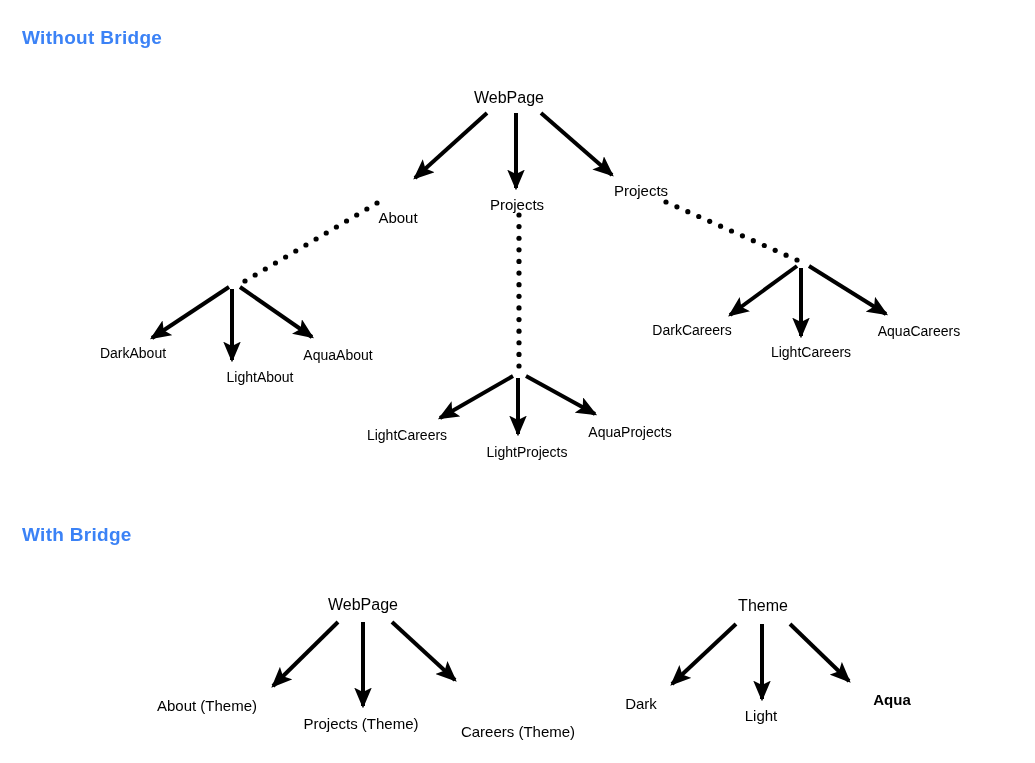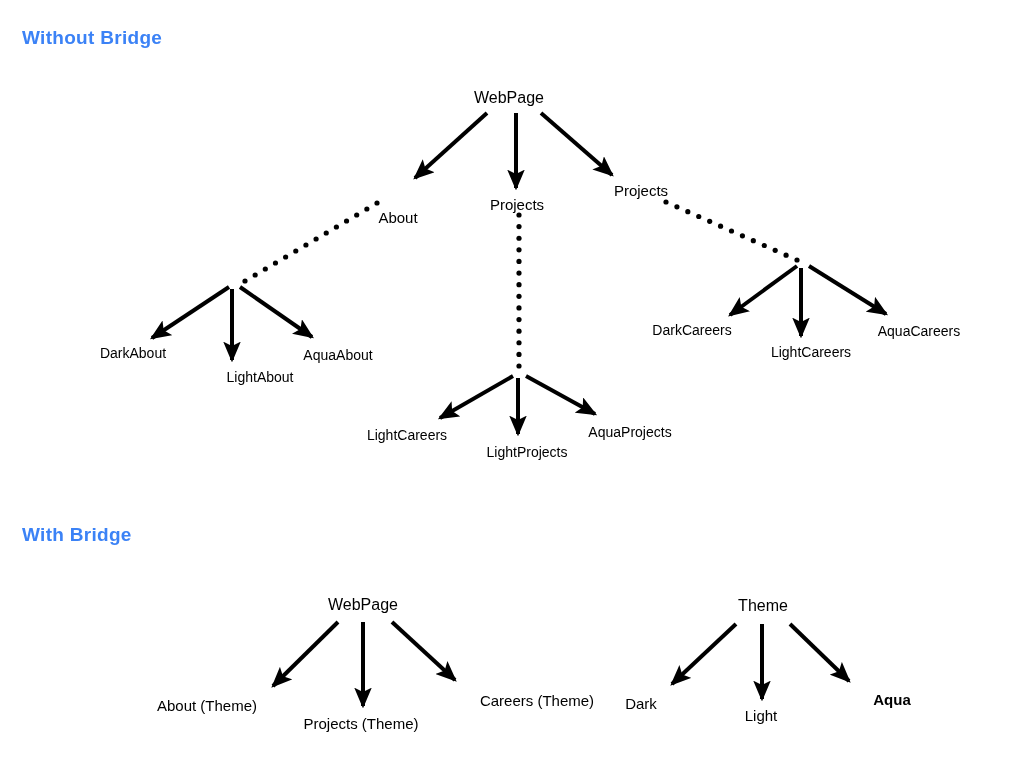--- a/index.html
+++ b/index.html
@@ -140,18 +140,18 @@
 <div class="node-label sz-leaf" style="left:527px; top:452px;">LightProjects</div>
 <div class="node-label sz-leaf" style="left:630px; top:432px;">AquaProjects</div>
 
 <div class="node-label sz-leaf" style="left:692px; top:330px;">DarkCareers</div>
 <div class="node-label sz-leaf" style="left:811px; top:352px;">LightCareers</div>
 <div class="node-label sz-leaf" style="left:919px; top:331px;">AquaCareers</div>
 
 <div class="node-label sz-root" style="left:363px; top:605px;">WebPage</div>
 <div class="node-label sz-bridge" style="left:207px; top:705px;">About (Theme)</div>
 <div class="node-label sz-bridge" style="left:361px; top:723px;">Projects (Theme)</div>
-<div class="node-label sz-bridge" style="left:518px; top:700px;margin-left:19px;">Careers (Theme)</div>
+<div class="node-label sz-bridge" style="left:518px; top:731px;">Careers (Theme)</div>
 
 <div class="node-label sz-root" style="left:763px; top:606px;">Theme</div>
 <div class="node-label sz-bridge" style="left:641px; top:703px;">Dark</div>
 <div class="node-label sz-bridge" style="left:761px; top:715px;text-align:center;">Light</div>
 <div class="node-label sz-bridge" style="left:892px; top:699px;font-weight:bold;">Aqua</div>
 
 </body></html>

